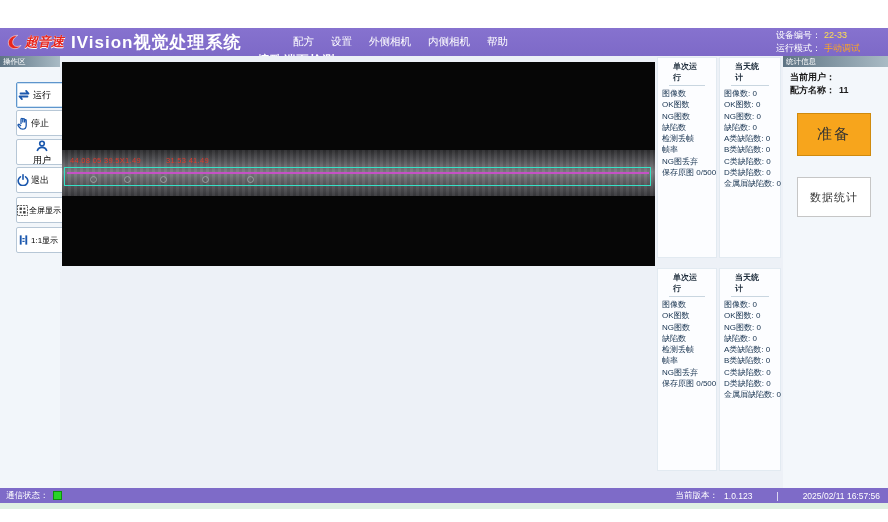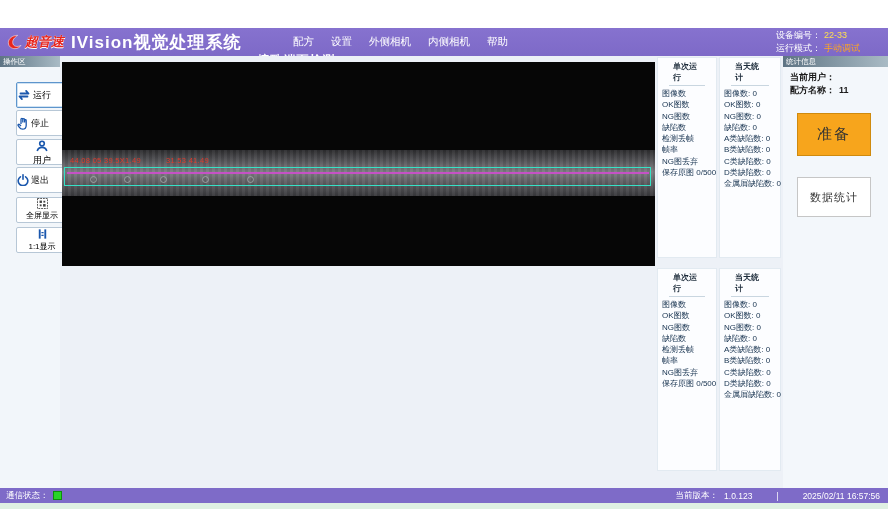--- a/index.html
+++ b/index.html
@@ -26,21 +26,21 @@
   .devinfo .v2{color:#ffa61f;margin-left:3px;}
 
   
   .main-bg{position:absolute;left:0;top:56px;width:888px;height:432px;background:#edf1f7;}
 
   
   .panel-caption{background:linear-gradient(90deg,#5e7484,#a9bbc5);color:#fff;font-size:7.5px;line-height:11px;padding:0 3px;box-sizing:border-box;}
   .sidebar-caption{position:absolute;left:0;top:56px;width:60px;height:11px;}
   .sidebar-body{position:absolute;left:0;top:67px;width:60px;height:421px;background:#f2f6fa;}
   .side-btn{position:absolute;left:4px;width:52px;height:26px;background:#fff;border:1px solid #b7c7d6;border-radius:2px;display:flex;align-items:center;gap:2px;font-size:9px;color:#000;box-sizing:border-box;cursor:default;margin-left:12px;}
-  .side-btn.small{font-size:8px;gap:1px;flex-direction:column;}
+  .side-btn.small{font-size:8px;gap:1px;}
   .side-btn.active{border-color:#5d95cc;box-shadow:inset 0 0 0 1px #cfe2f3;}
 
   
   .viewport{position:absolute;left:62px;width:593px;background:#060606;overflow:hidden;}
   .vp1{top:62px;height:204px;}
   .vp2{top:270px;height:218px;}
   .strip{position:absolute;left:0;right:0;
     background:
       repeating-linear-gradient(90deg,rgba(255,255,255,.045) 0 3px,rgba(0,0,0,.05) 3px 6px),
       linear-gradient(180deg,#2c2c2e,#5b5b5f 28%,#7d7d82 48%,#66666a 64%,#38383b);}

